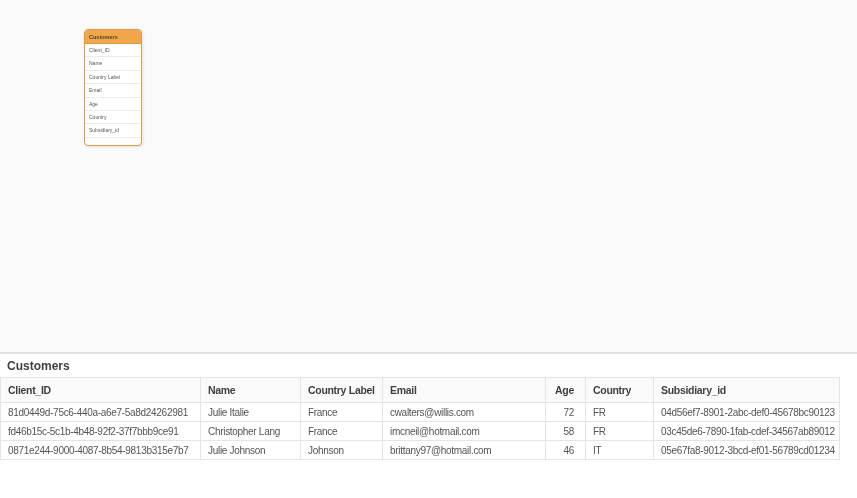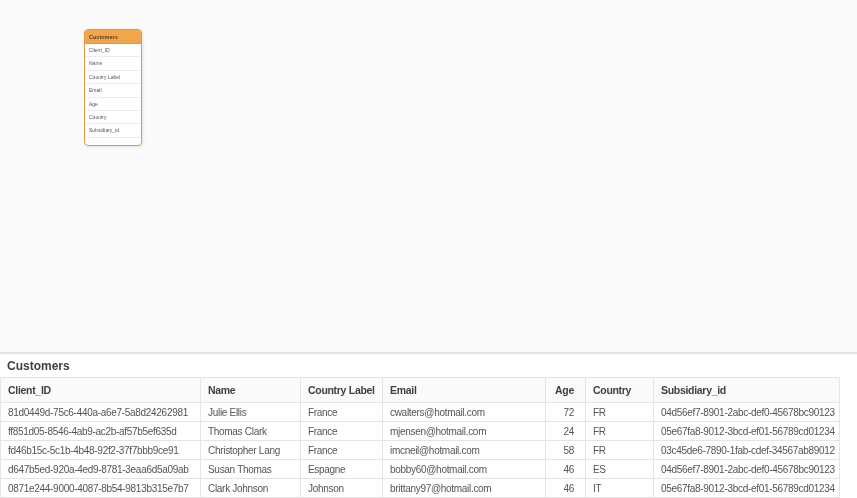--- a/index.html
+++ b/index.html
@@ -130,57 +130,39 @@
           <th>Country Label</th>
           <th>Email</th>
           <th>Age</th>
           <th>Country</th>
           <th>Subsidiary_id</th>
         </tr>
     </thead>
     <tbody>
         <tr>
           <td>81d0449d-75c6-440a-a6e7-5a8d24262981</td>
-          <td>Julie Ellis</td>
+          <td>Julie Italie</td>
           <td>France</td>
-          <td>cwalters@hotmail.com</td>
+          <td>cwalters@willis.com</td>
           <td>72</td>
           <td>FR</td>
           <td>04d56ef7-8901-2abc-def0-45678bc90123</td>
-        </tr>
-        <tr>
-          <td>ff851d05-8546-4ab9-ac2b-af57b5ef635d</td>
-          <td>Thomas Clark</td>
-          <td>France</td>
-          <td>mjensen@hotmail.com</td>
-          <td>24</td>
-          <td>FR</td>
-          <td>05e67fa8-9012-3bcd-ef01-56789cd01234</td>
         </tr>
         <tr>
           <td>fd46b15c-5c1b-4b48-92f2-37f7bbb9ce91</td>
           <td>Christopher Lang</td>
           <td>France</td>
           <td>imcneil@hotmail.com</td>
           <td>58</td>
           <td>FR</td>
           <td>03c45de6-7890-1fab-cdef-34567ab89012</td>
         </tr>
         <tr>
-          <td>d647b5ed-920a-4ed9-8781-3eaa6d5a09ab</td>
-          <td>Susan Thomas</td>
-          <td>Espagne</td>
-          <td>bobby60@hotmail.com</td>
-          <td>46</td>
-          <td>ES</td>
-          <td>04d56ef7-8901-2abc-def0-45678bc90123</td>
-        </tr>
-        <tr>
           <td>0871e244-9000-4087-8b54-9813b315e7b7</td>
-          <td>Clark Johnson</td>
+          <td>Julie Johnson</td>
           <td>Johnson</td>
           <td>brittany97@hotmail.com</td>
           <td>46</td>
           <td>IT</td>
           <td>05e67fa8-9012-3bcd-ef01-56789cd01234</td>
         </tr>
       </tbody>
   </table>
 </div>
 

